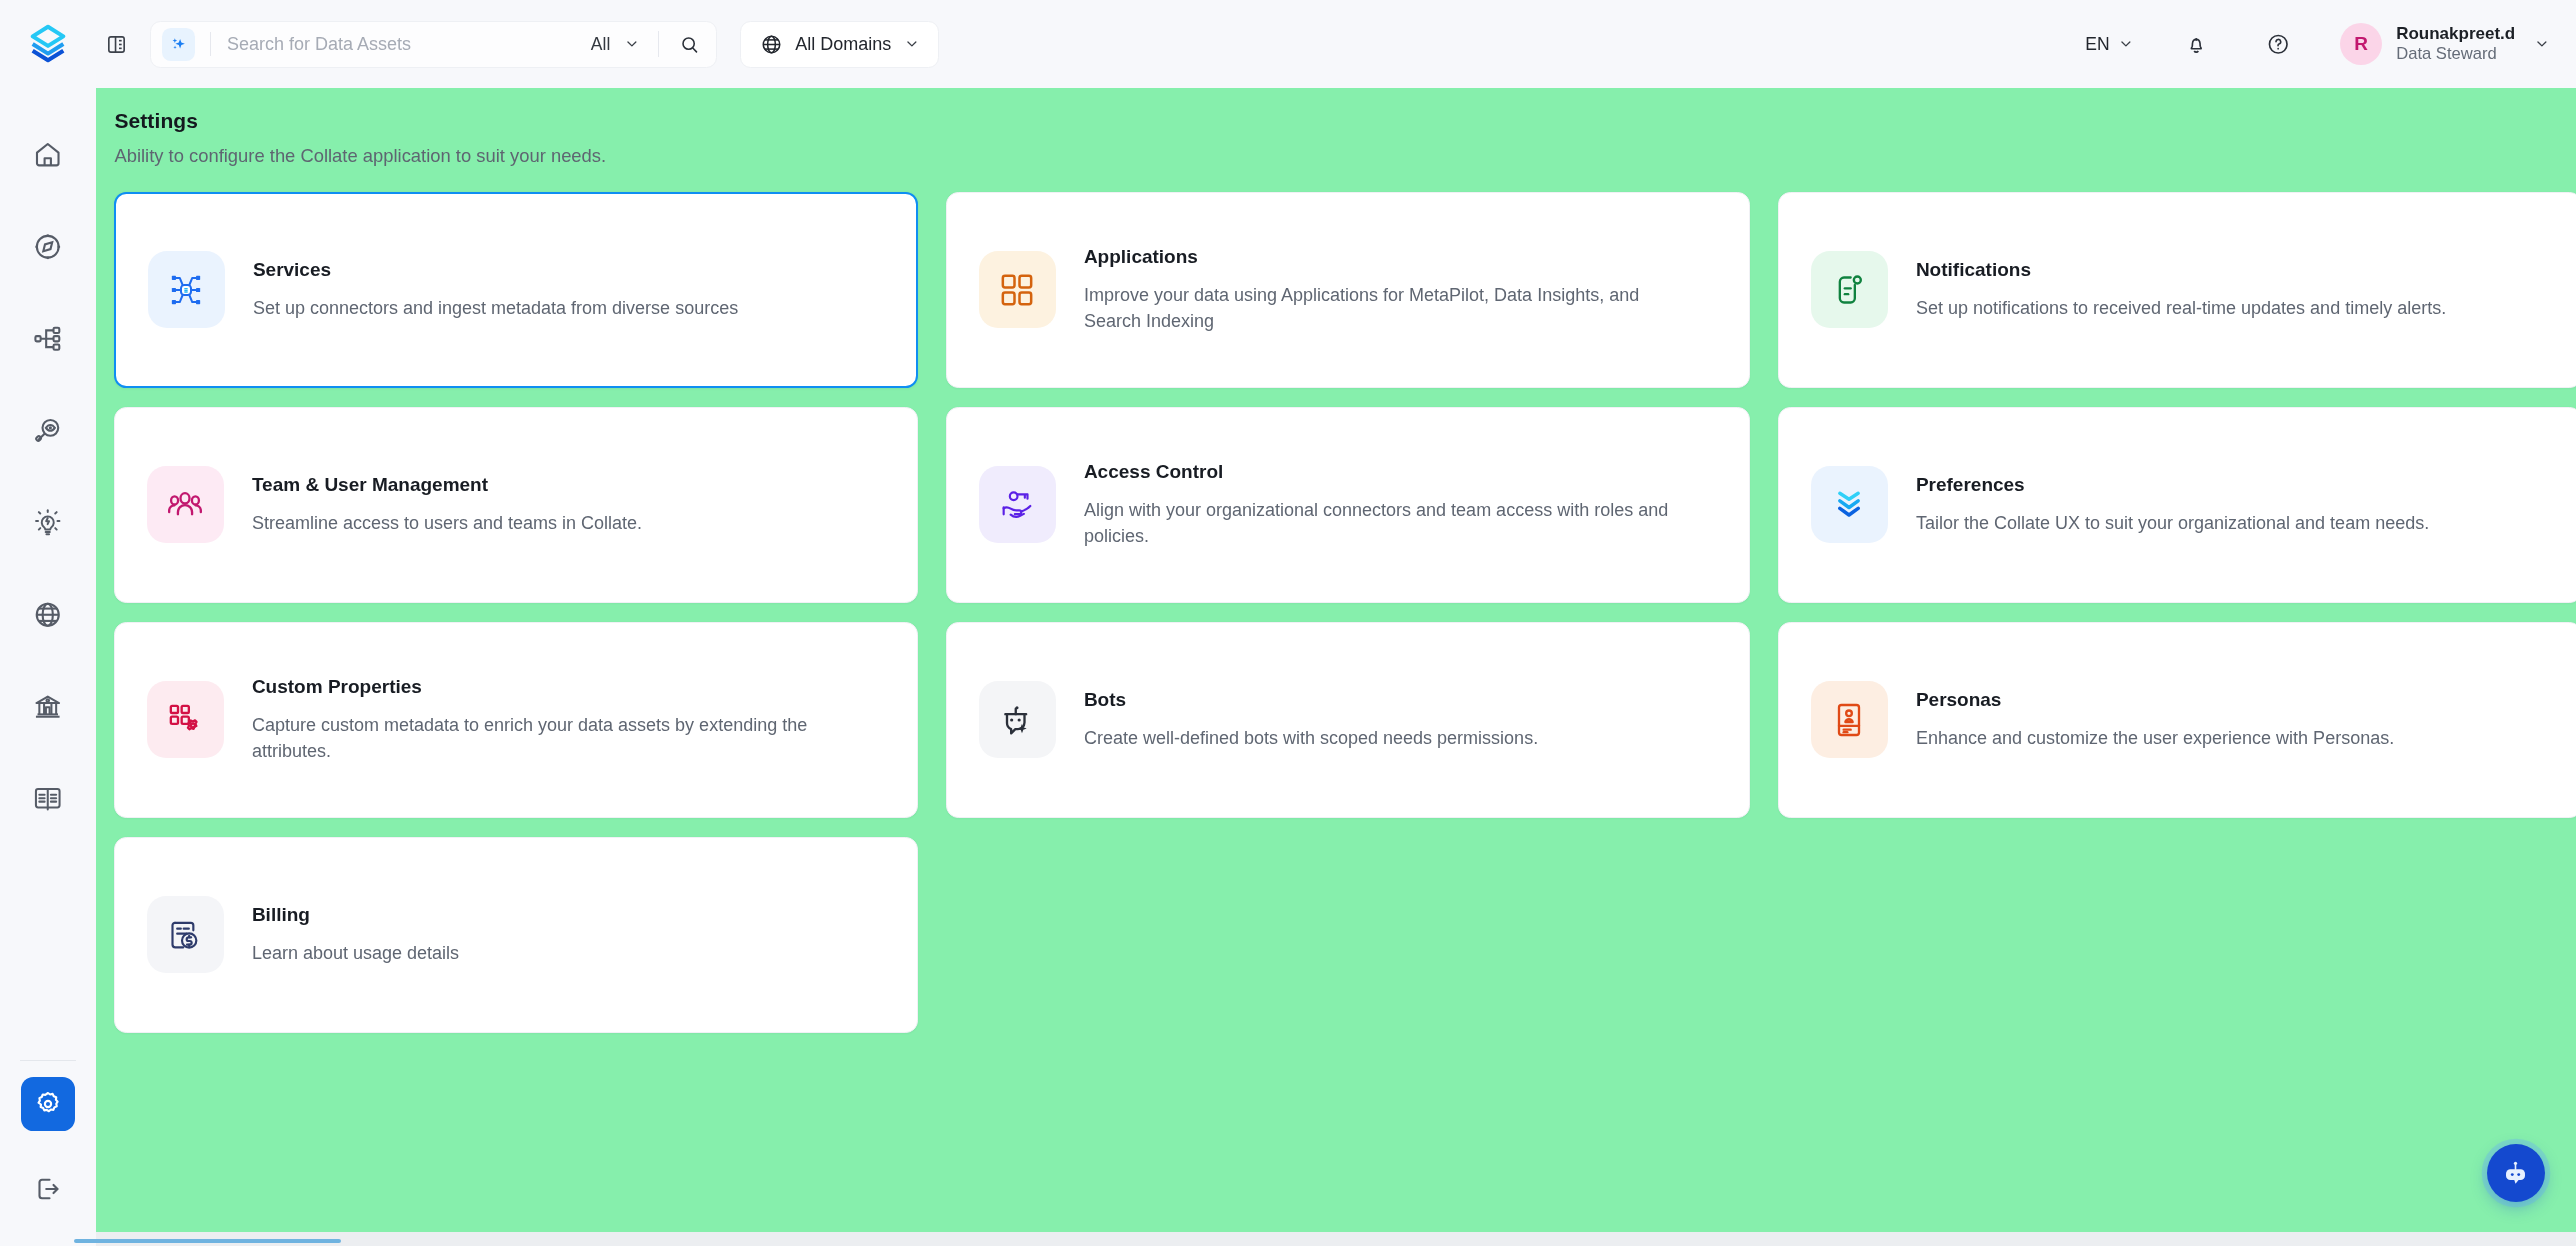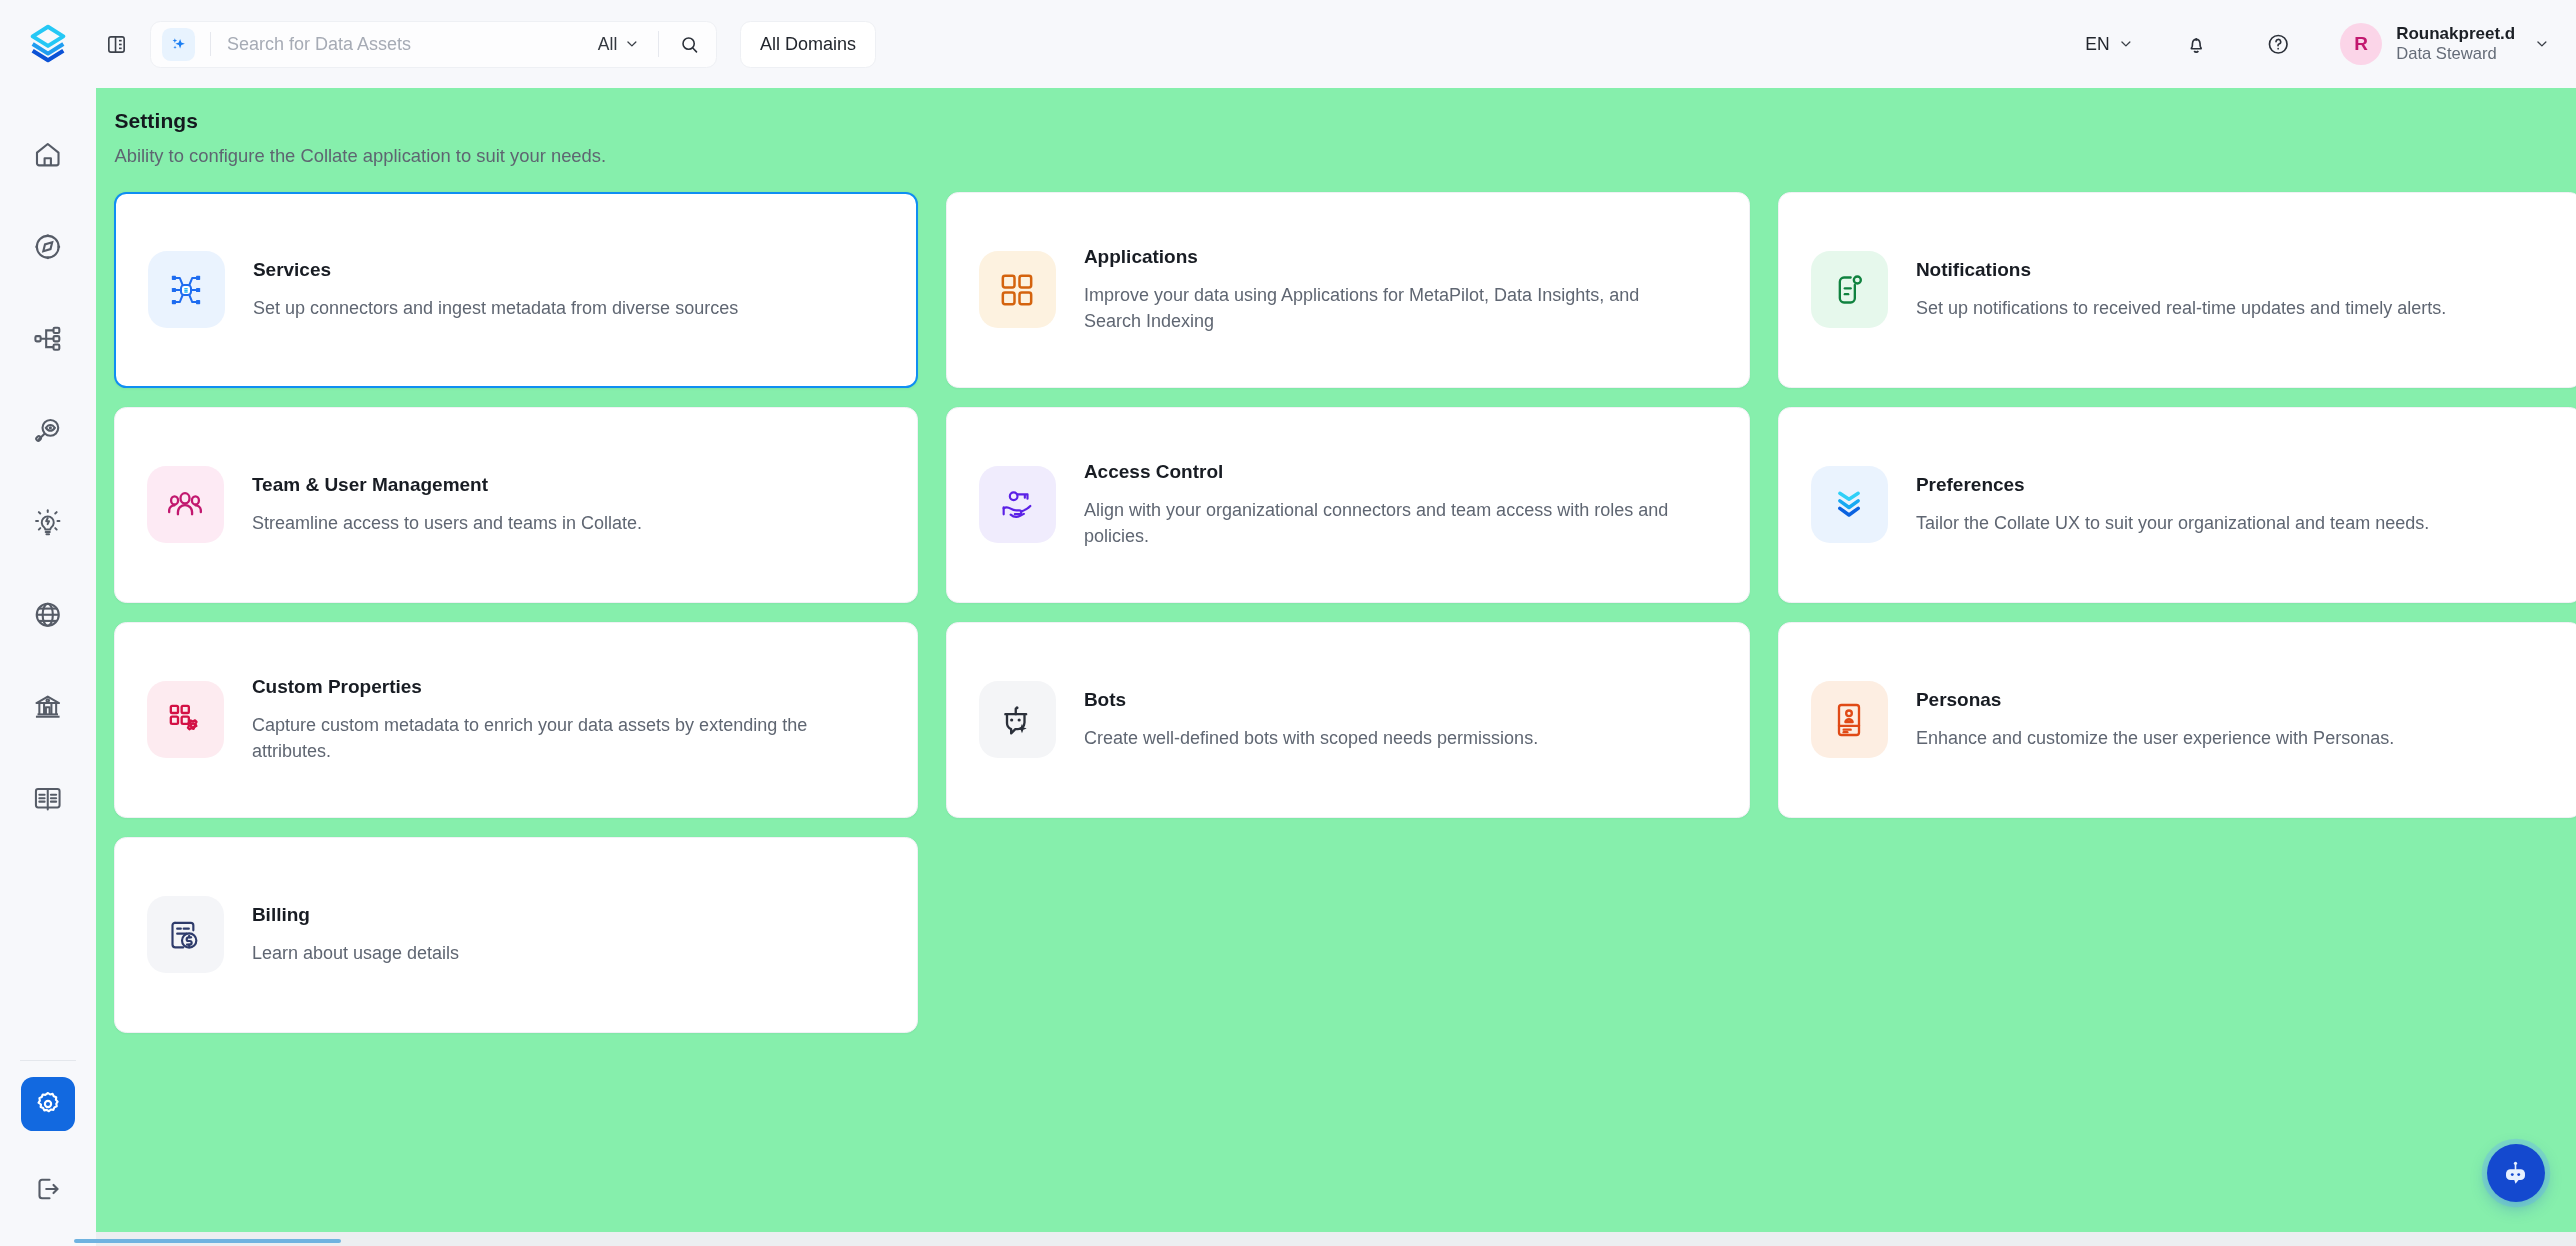--- a/index.html
+++ b/index.html
@@ -61,21 +61,21 @@
   }
   .search-input {
     flex: 1;
     border: none; outline: none; background: transparent;
     font-family: "Liberation Sans", sans-serif;
     font-size: 18px;
     color: #30343b;
   }
   .search-input::placeholder { color: #a6abb5; }
   .search-all {
-    display: flex; align-items: center; gap: 7px;
+    display: flex; align-items: center; gap: 14px;
     font-size: 17.5px; color: #33383f;
     padding: 0 3.5px 0 8.8px;
     flex: none;
   }
   .search-div2 {
     width: 0.9px; height: 26px; background: #e6e8ee;
     margin: 0 14px; flex: none;
   }
   .search-go {
     width: 33px; height: 33px; flex:none;
@@ -84,21 +84,20 @@
   .search-go svg { width: 21px; height: 21px; }
 
   .domains-btn {
     margin-left: 23px;
     height: 47px;
     background: #ffffff;
     border: 0.9px solid #eef0f4;
     border-radius: 10.5px;
     display: flex; align-items: center; gap: 12.3px;
     padding: 0 19px;
-    flex-direction: column;
   }
   .domains-btn svg.globe { width: 23px; height: 23px; }
   .domains-btn .lbl { font-size: 18px; color: #22262d; font-weight: 400; }
 
   .hdr-right {
     position: absolute;
     right: 0; top: 0;
     height: 88px;
     display: flex; align-items: center;
     padding-right: 26px;

